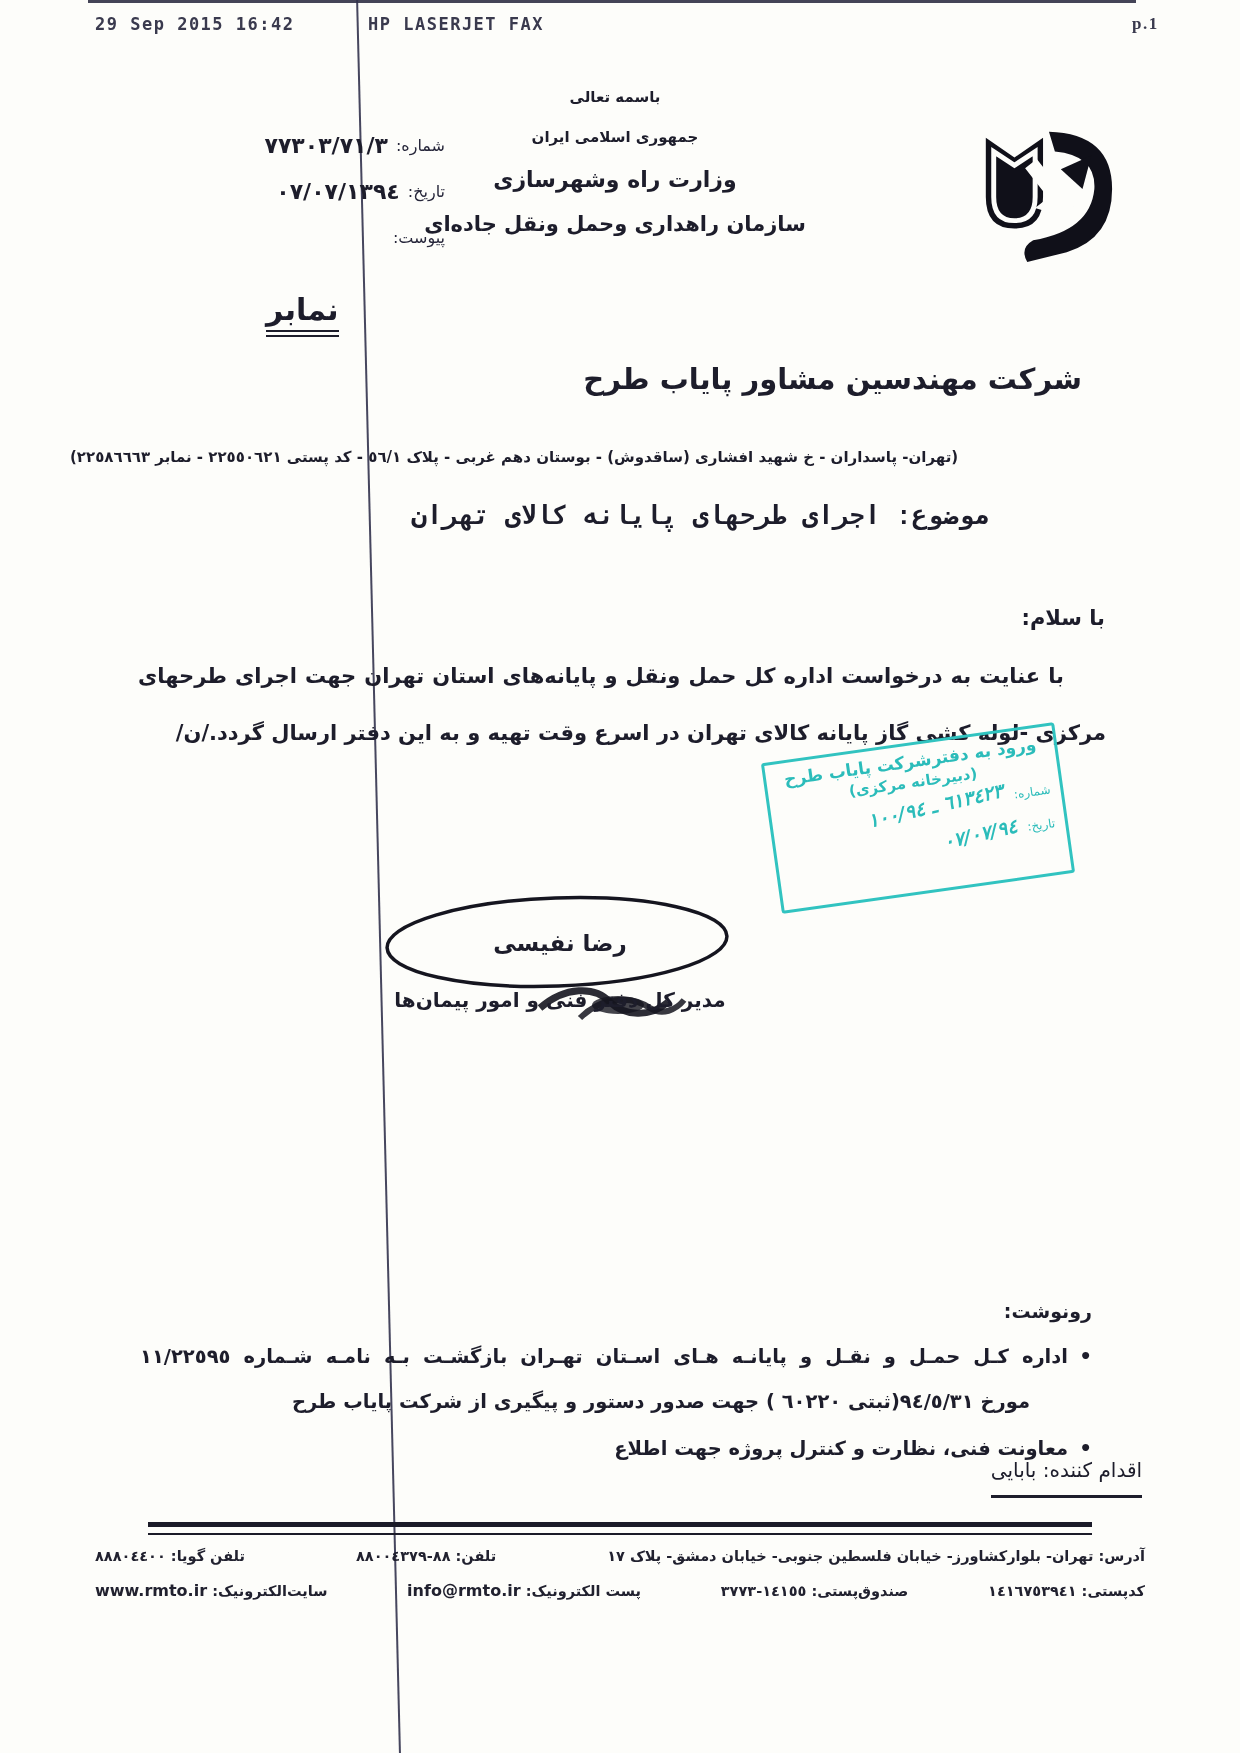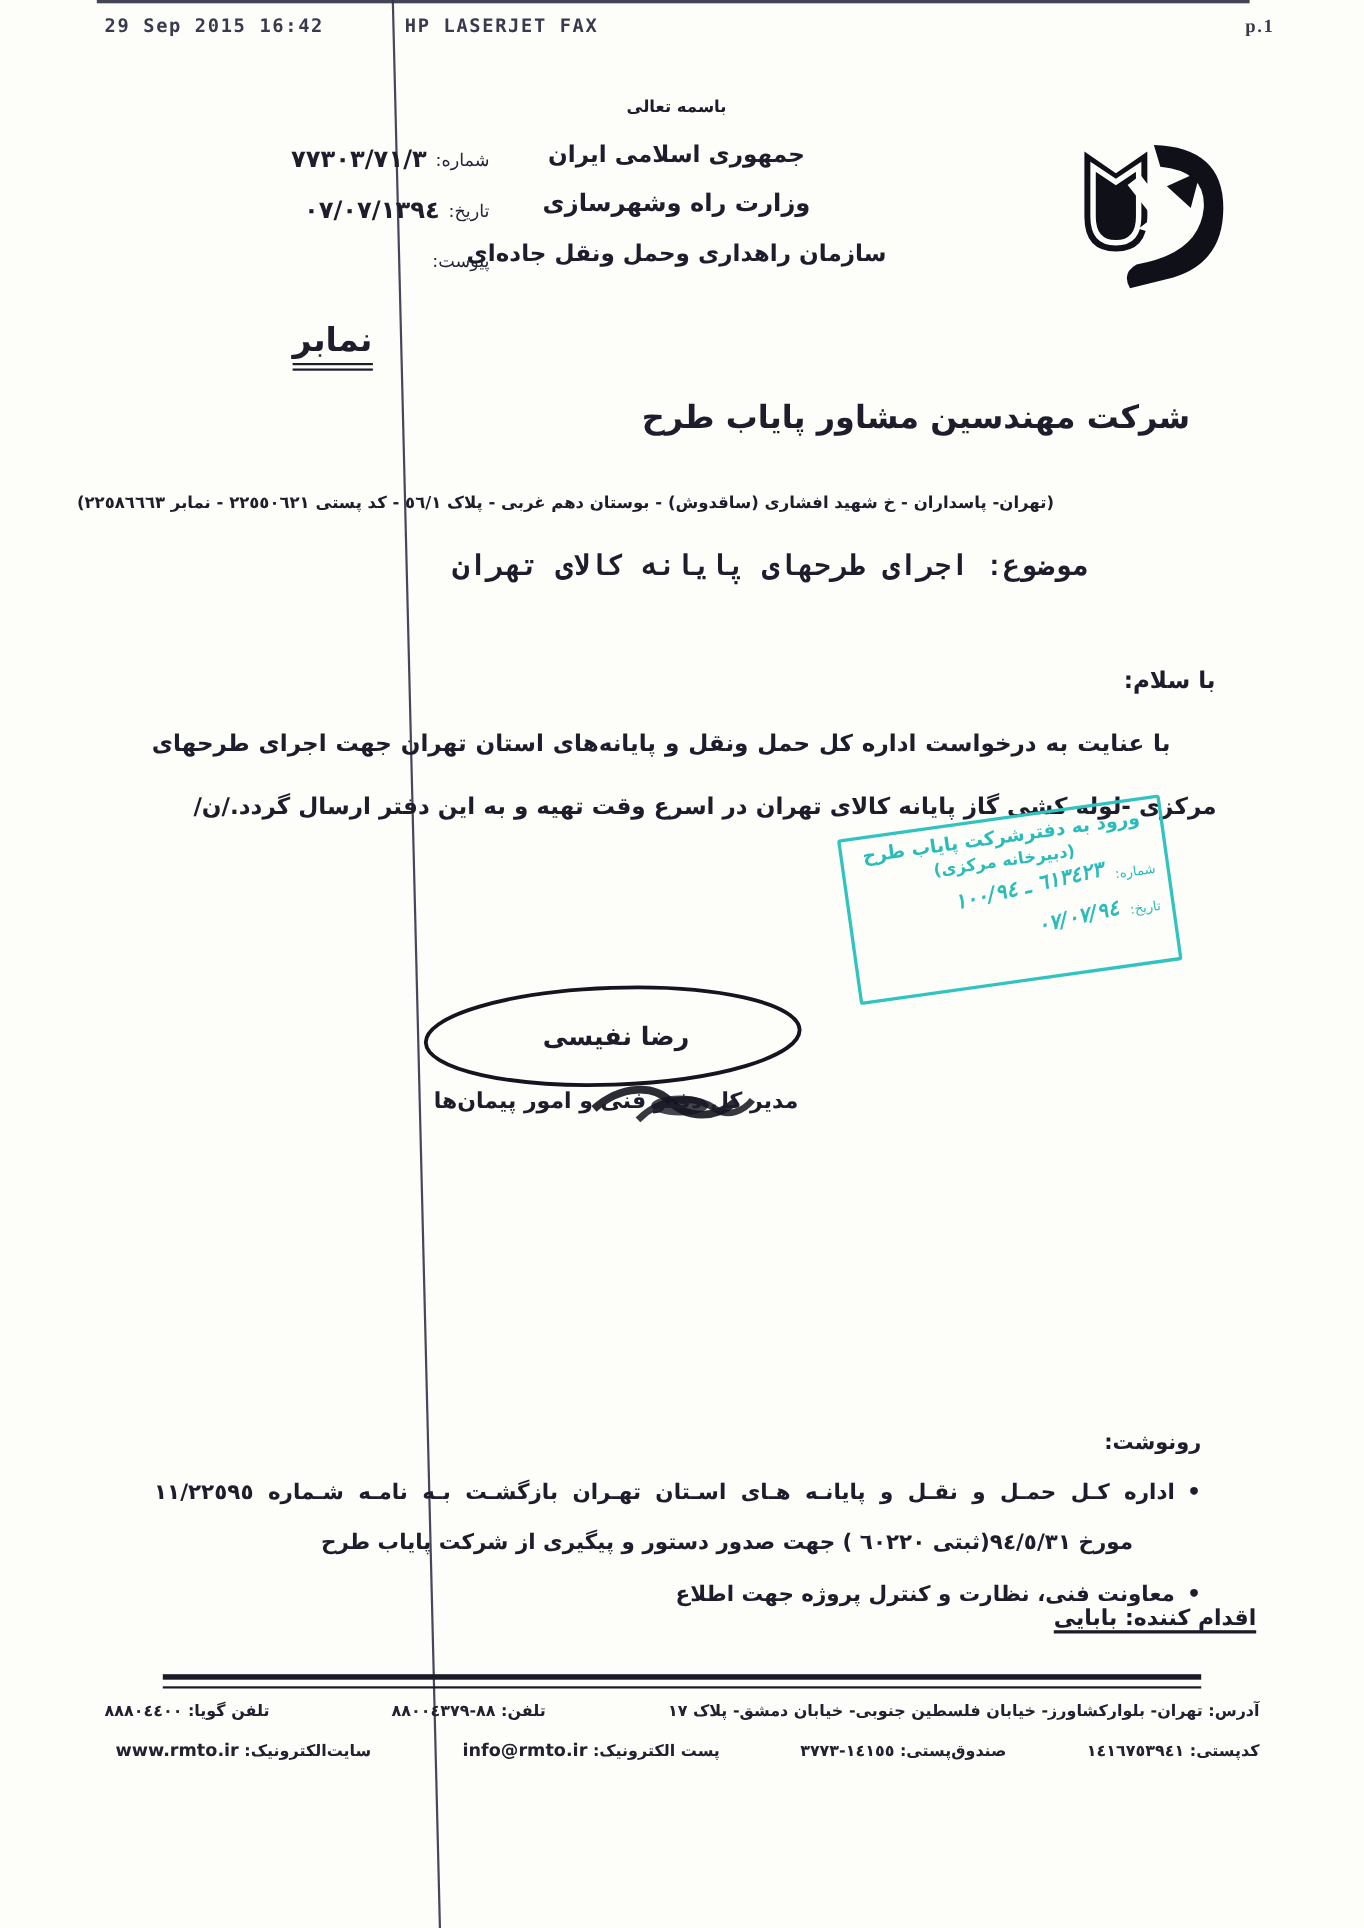--- a/index.html
+++ b/index.html
@@ -24,21 +24,21 @@
   .fx-dev{position:absolute;left:368px;}
   .fx-pg{position:absolute;left:1132px;font-family:Liberation Serif, serif;}
   
   .meta{position:absolute;top:122px;left:205px;width:240px;direction:rtl;}
   .mrow{display:flex;align-items:center;height:46px;}
   .mlabel{font-size:16px;color:#26263a;margin-left:8px;white-space:nowrap;}
   .mval{font-size:22px;font-weight:bold;white-space:nowrap;letter-spacing:1px;}
   .lh{position:absolute;top:88px;left:385px;width:460px;text-align:center;direction:rtl;font-weight:bold;}
   .lh div{white-space:nowrap;}
   .lh1{font-size:15px;margin-bottom:22px;}
-  .lh2{font-size:21px;margin-bottom:21px;}
+  .lh2{font-size:15px;margin-bottom:21px;}
   .lh3{font-size:22px;margin-bottom:20px;}
   .lh4{font-size:21px;}
   .logo{position:absolute;top:120px;left:972px;width:148px;height:148px;}
   
   .faxnote{position:absolute;top:292px;left:266px;font-size:30px;font-weight:bold;
            border-bottom:7px double #1d1d2b;padding-bottom:3px;}
   .company{position:absolute;top:362px;right:158px;font-size:29px;font-weight:bold;white-space:nowrap;}
   .addr{position:absolute;top:448px;left:70px;width:1100px;text-align:left;
         font-size:15px;font-weight:bold;white-space:nowrap;}
   .subject{position:absolute;top:500px;right:250px;font-size:26px;font-weight:bold;white-space:nowrap;font-family:Liberation Mono, monospace;}
@@ -68,31 +68,31 @@
   
   .cc{position:absolute;top:1300px;left:140px;right:148px;direction:rtl;font-weight:bold;}
   .cclabel{font-size:19px;margin-bottom:12px;}
   .ccitem{display:flex;font-size:19.5px;line-height:45px;}
   .bullet{width:24px;font-size:20px;flex:0 0 auto;}
   .cctext{flex:1 1 auto;}
   .ccl1{text-align:justify;text-align-last:justify;-moz-text-align-last:justify;}
   .ccl2{text-align:right;padding-right:38px;}
   .ccitem2{margin-top:2px;}
   .ccl3{text-align:right;}
-  .action{position:absolute;top:1458px;right:98px;font-size:20px;font-weight:bold;
-          border-bottom:3px solid #1d1d2b;padding-bottom:0;}
+  .action{position:absolute;top:1458px;right:98px;font-size:20px;font-weight:normal;
+          border-bottom:3px solid #1d1d2b;padding-bottom:13px;}
   
   .rule{position:absolute;left:148px;width:944px;background:#1b1b28;}
   .r1{top:1522px;height:5px;}
   .r2{top:1533px;height:2px;}
   .footer{position:absolute;top:1548px;left:95px;width:1050px;direction:rtl;
           font-size:14.5px;font-weight:bold;color:#21212f;}
   .frow{display:flex;justify-content:space-between;align-items:baseline;}
   .frow2{margin-top:17px;}
-  .frow bdo{font-size:16px;margin-left:10px;}
+  .frow bdo{font-size:16px;}
 </style>
 </head>
 <body>
 
 <div class="page" lang="fa">
 
   <div class="topline"></div>
   <div class="vline"></div>
 
   <div class="faxhdr">

